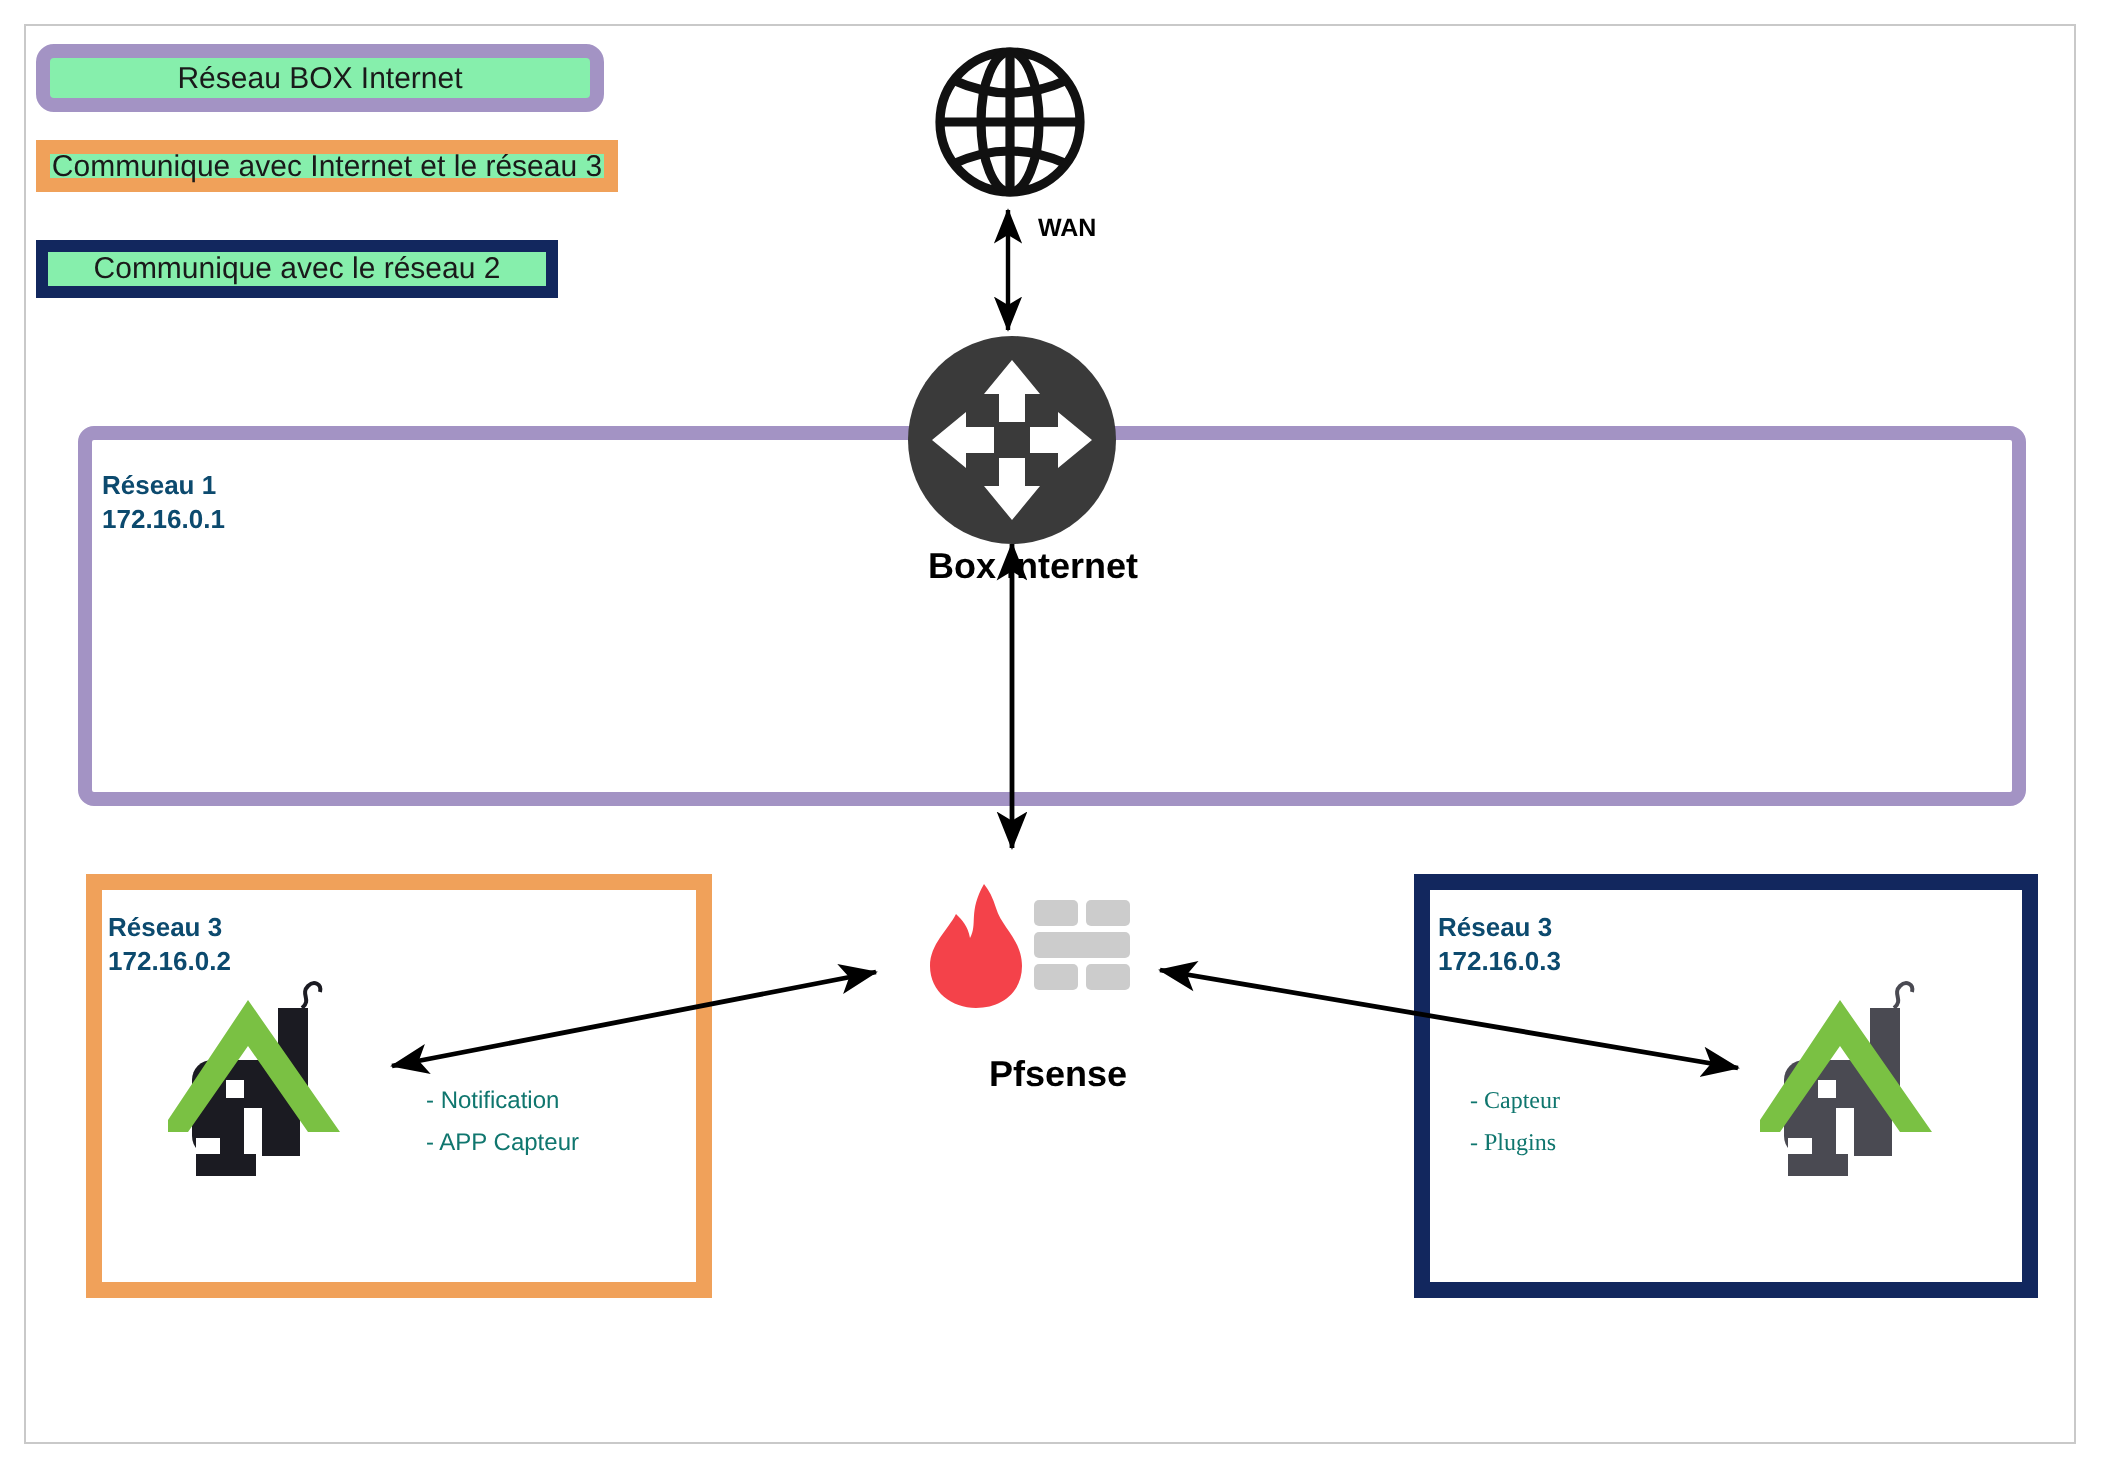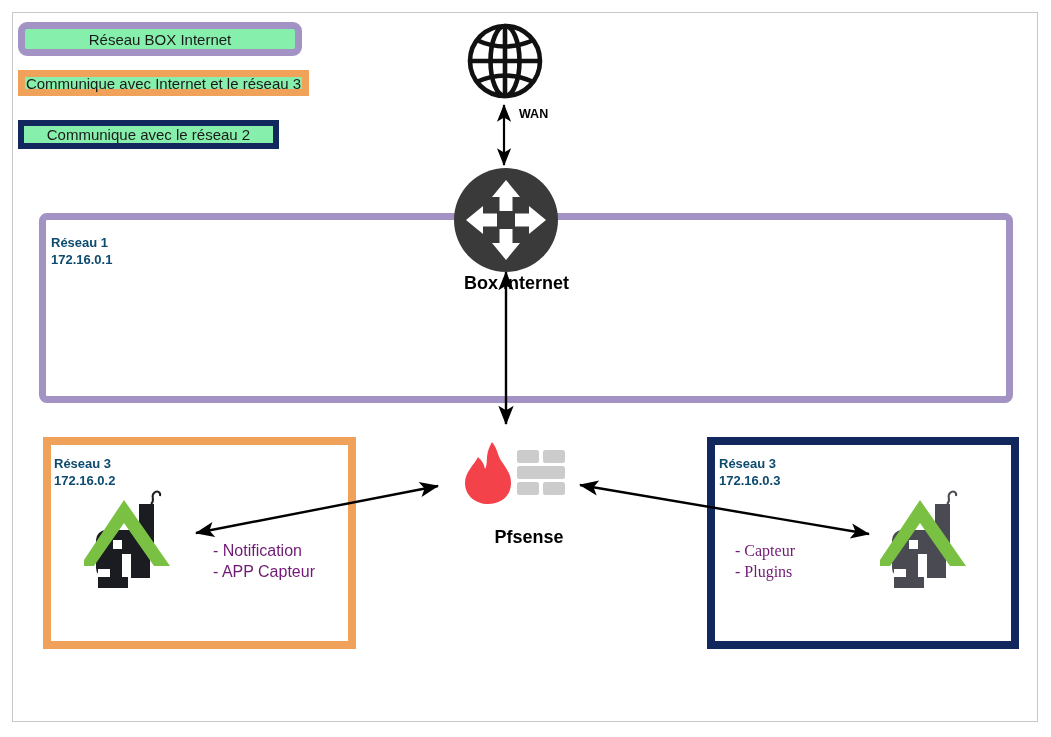--- a/index.html
+++ b/index.html
@@ -60,21 +60,21 @@
 
   .net-label{
     position:absolute;
     font-size:13px;font-weight:bold;color:#0c4a6e;
     line-height:17px;white-space:nowrap;
   }
   .net-label .l2{display:block;}
 
   
   .annot{
-    position:absolute;font-size:16px;color:#701a75;
+    position:absolute;font-size:12px;color:#0f766e;
     line-height:21px;white-space:nowrap;
   }
 
   .node-caption{
     position:absolute;font-size:18px;font-weight:bold;color:#000;
     white-space:nowrap;text-align:center;
   }
   .wan-caption{
     position:absolute;font-size:12.5px;font-weight:bold;color:#000;
     white-space:nowrap;

